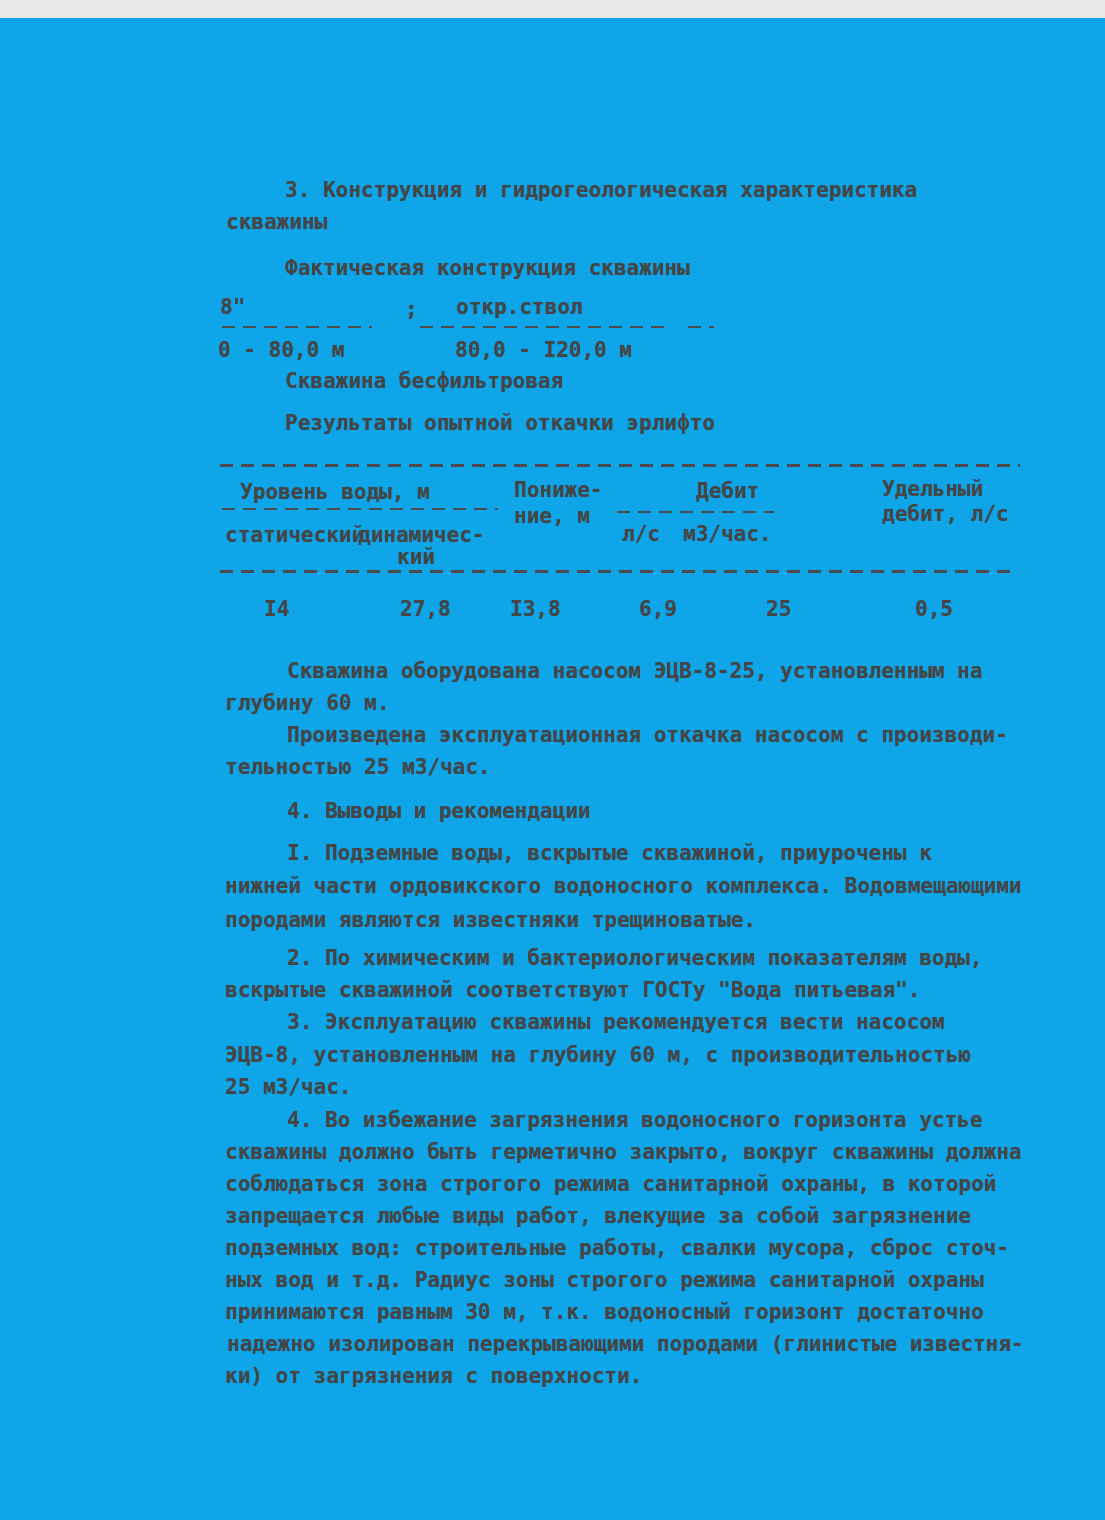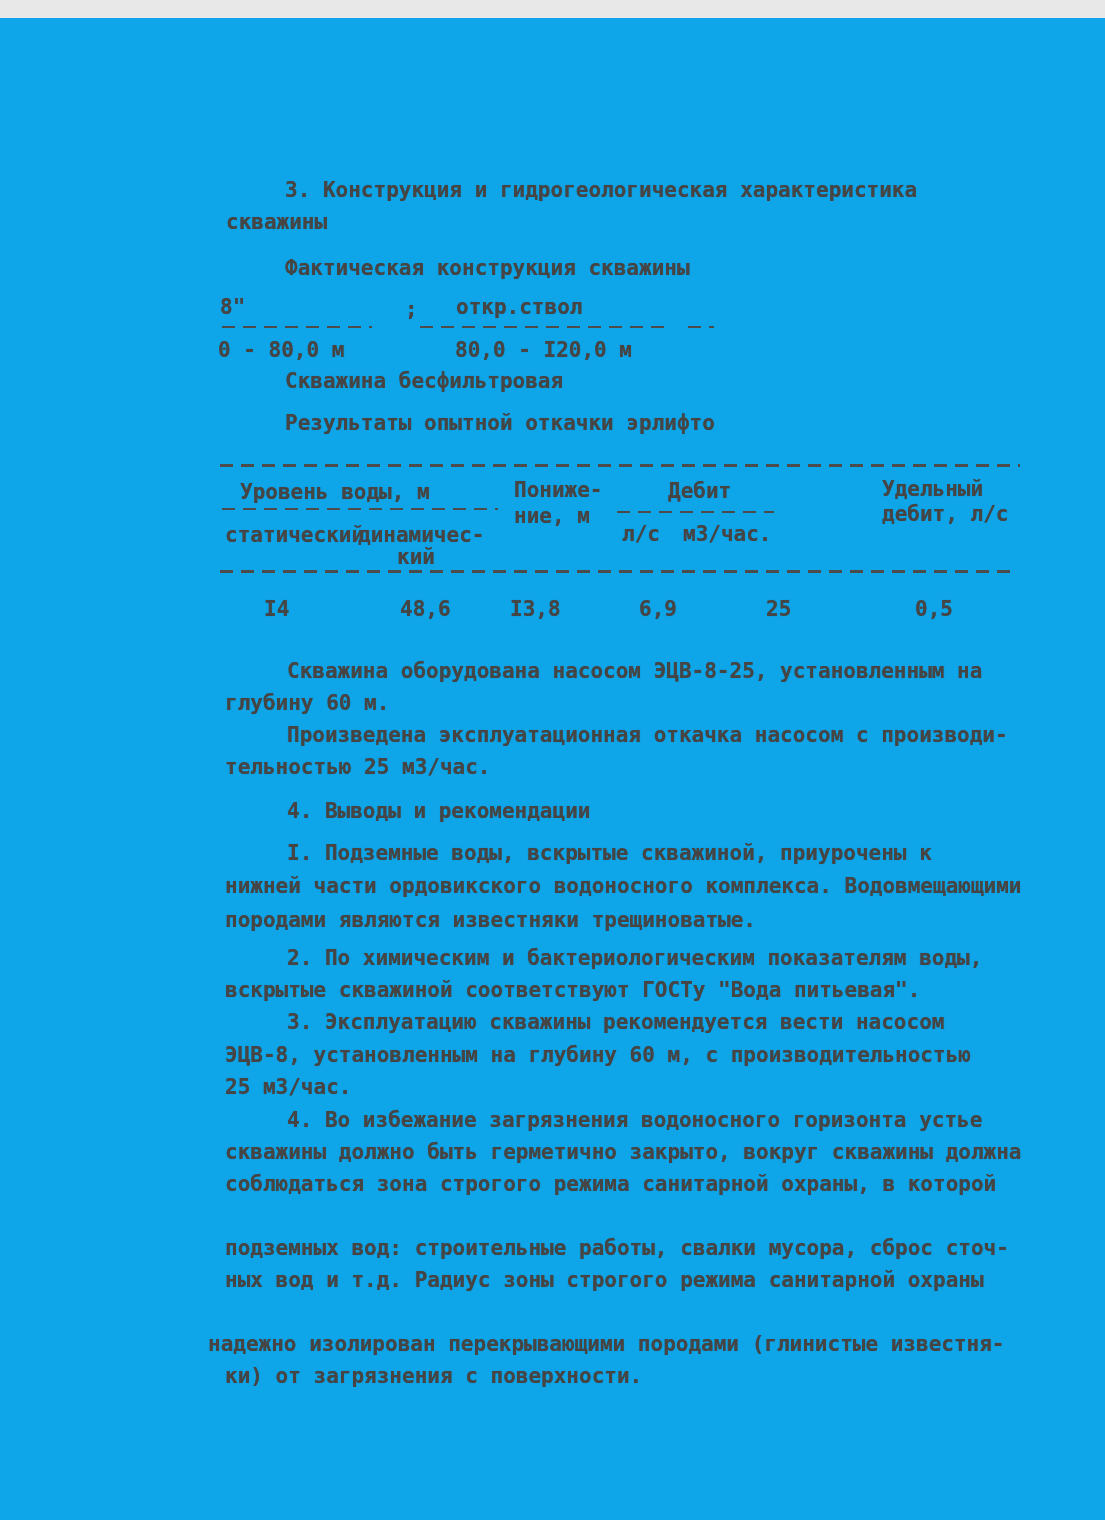--- a/index.html
+++ b/index.html
@@ -45,38 +45,38 @@
   <div class="ln" style="top:321px;left:218px">0 - 80,0 м</div>
   <div class="ln" style="top:321px;left:455px">80,0 - I20,0 м</div>
 
   <div class="ln" style="top:352px;left:285px">Скважина бесфильтровая</div>
   <div class="ln" style="top:394px;left:285px">Результаты опытной откачки эрлифто</div>
 
   <div class="rule" style="top:446px;left:220px;width:800px"></div>
 
   <div class="ln" style="top:463px;left:240px">Уровень воды, м</div>
   <div class="ln" style="top:461px;left:514px">Пониже-</div>
-  <div class="ln" style="top:462px;left:668px">Дебит</div>
+  <div class="ln" style="top:462px;left:696px">Дебит</div>
   <div class="ln" style="top:460px;left:882px">Удельный</div>
 
   <div class="rule thin" style="top:490px;left:222px;width:276px"></div>
   <div class="ln" style="top:487px;left:514px">ние, м</div>
   <div class="rule thin" style="top:493px;left:617px;width:157px"></div>
   <div class="ln" style="top:485px;left:882px">дебит, л/с</div>
 
   <div class="ln" style="top:506px;left:225px">статический</div>
   <div class="ln" style="top:506px;left:358px">динамичес-</div>
   <div class="ln" style="top:505px;left:622px">л/с</div>
   <div class="ln" style="top:505px;left:683px">м3/час.</div>
   <div class="ln" style="top:528px;left:397px">кий</div>
 
   <div class="rule" style="top:552px;left:220px;width:797px"></div>
 
   <div class="ln" style="top:580px;left:264px">I4</div>
-  <div class="ln" style="top:580px;left:400px">48,6</div>
+  <div class="ln" style="top:580px;left:400px">27,8</div>
   <div class="ln" style="top:580px;left:510px">I3,8</div>
   <div class="ln" style="top:580px;left:639px">6,9</div>
   <div class="ln" style="top:580px;left:766px">25</div>
   <div class="ln" style="top:580px;left:915px">0,5</div>
 
   <div class="ln" style="top:642px;left:287px">Скважина оборудована насосом ЭЦВ-8-25, установленным на</div>
   <div class="ln" style="top:674px;left:225px">глубину 60 м.</div>
   <div class="ln" style="top:706px;left:287px">Произведена эксплуатационная откачка насосом с производи-</div>
   <div class="ln" style="top:738px;left:225px">тельностью 25 м3/час.</div>
 
@@ -89,18 +89,20 @@
   <div class="ln" style="top:929px;left:287px">2. По химическим и бактериологическим показателям воды,</div>
   <div class="ln" style="top:961px;left:225px">вскрытые скважиной соответствуют ГОСТу "Вода питьевая".</div>
 
   <div class="ln" style="top:993px;left:287px">3. Эксплуатацию скважины рекомендуется вести насосом</div>
   <div class="ln" style="top:1026px;left:225px">ЭЦВ-8, установленным на глубину 60 м, с производительностью</div>
   <div class="ln" style="top:1058px;left:225px">25 м3/час.</div>
 
   <div class="ln" style="top:1091px;left:287px">4. Во избежание загрязнения водоносного горизонта устье</div>
   <div class="ln" style="top:1155px;left:225px">соблюдаться зона строгого режима санитарной охраны, в которой</div>
   <div class="ln" style="top:1123px;left:225px">скважины должно быть герметично закрыто, вокруг скважины должна</div>
+  <div class="ln" style="top:1187px;left:225px">запрещается любые виды работ, влекущие за собой загрязнение</div>
   <div class="ln" style="top:1251px;left:225px">ных вод и т.д. Радиус зоны строгого режима санитарной охраны</div>
   <div class="ln" style="top:1219px;left:225px">подземных вод: строительные работы, свалки мусора, сброс сточ-</div>
-  <div class="ln" style="top:1315px;left:208px">надежно изолирован перекрывающими породами (глинистые известня-</div>
+  <div class="ln" style="top:1283px;left:225px">принимаются равным 30 м, т.к. водоносный горизонт достаточно</div>
+  <div class="ln" style="top:1315px;left:227px">надежно изолирован перекрывающими породами (глинистые известня-</div>
   <div class="ln" style="top:1347px;left:225px">ки) от загрязнения с поверхности.</div>
 
 </div>
 
 </body></html>

